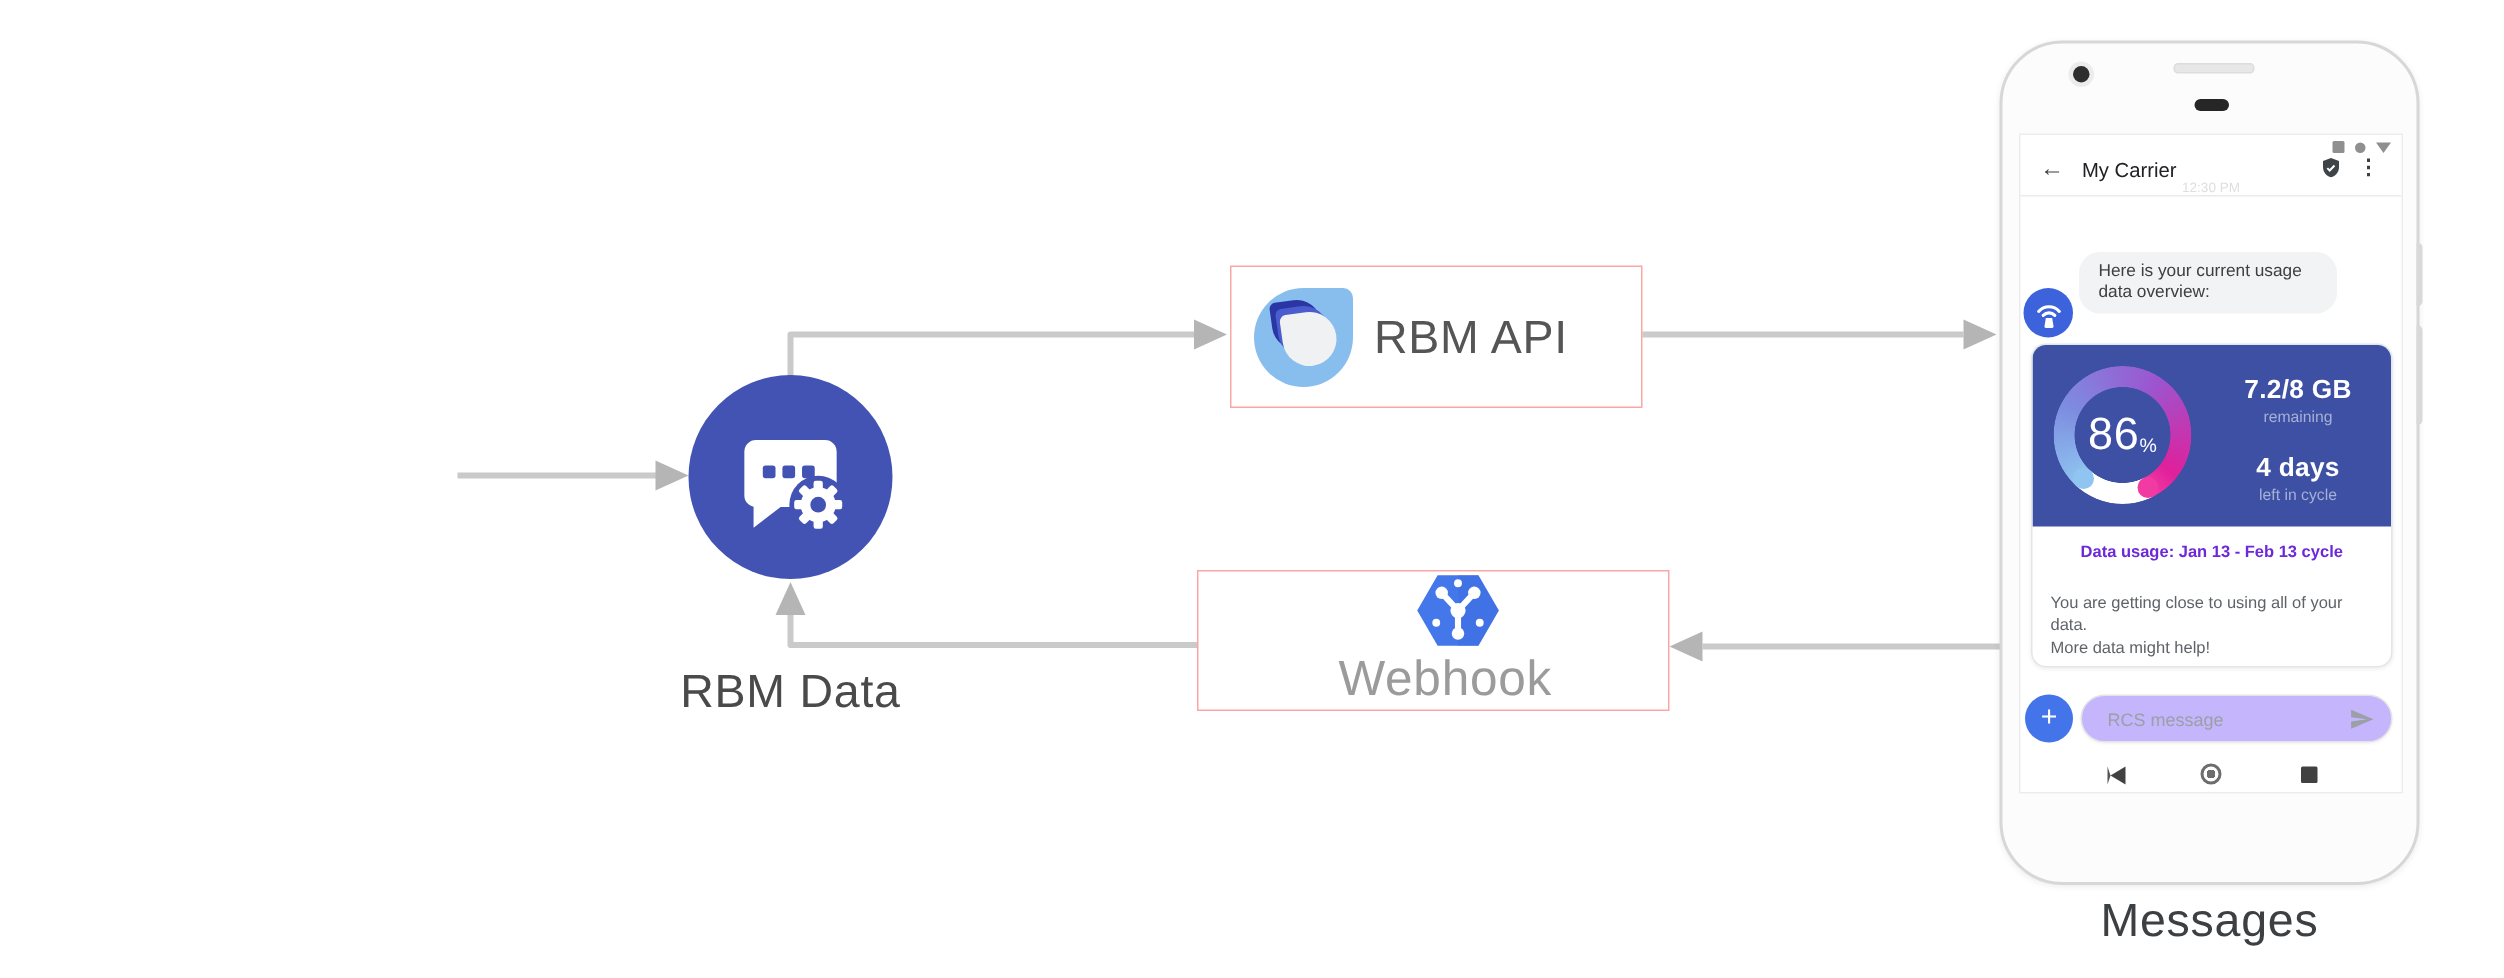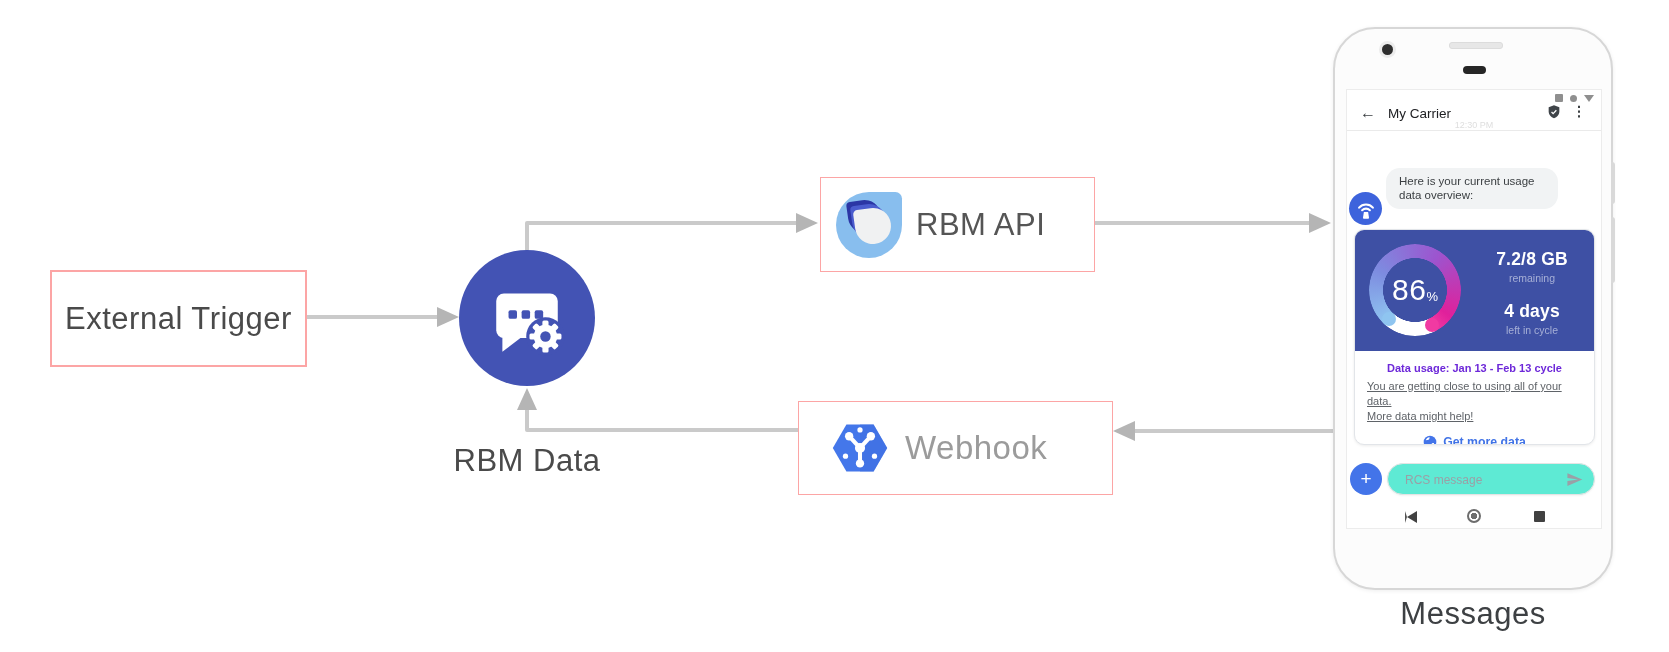--- a/index.html
+++ b/index.html
@@ -10,21 +10,21 @@
   .connectors polygon{fill:#b5b5b5;}
 
   
   .dbox{position:absolute;background:#fff;border:2px solid #fca5a5;z-index:2;
         display:flex;align-items:center;}
   .dbox .dlabel{font-weight:300;color:#4a4a4a;letter-spacing:.5px;}
   .ext-trigger{left:50px;top:270px;width:253px;height:93px;justify-content:center;}
   .ext-trigger .dlabel{font-size:31px;}
   .api-box{left:820px;top:177px;width:273px;height:93px;border-width:1.5px;}
   .api-box .dlabel{font-size:31px;color:#555;margin-left:14px;}
-  .webhook-box{left:798px;top:401px;width:313px;height:92px;border-width:1.5px;}
+  .webhook-box{left:798px;top:380px;width:313px;height:92px;border-width:1.5px;flex-direction:column;}
   .webhook-box .dlabel{font-size:33px;color:#9b9b9b;margin-left:16px;}
 
   
   .rbm-logo{position:relative;width:66px;height:66px;margin-left:15px;flex:none;}
   .rbm-logo .outer{position:absolute;inset:0;background:#88bEEe;border-radius:50% 10% 50% 50%;}
   .rbm-logo .t1{position:absolute;left:12px;top:8px;width:33px;height:33px;background:#2b36a5;
                 border-radius:12% 50% 50% 50%;transform:rotate(-8deg);}
   .rbm-logo .t2{position:absolute;left:16px;top:12px;width:34px;height:34px;background:#4a5cce;
                 border-radius:12% 50% 50% 50%;transform:rotate(-8deg);}
   .rbm-logo .t3{position:absolute;left:19px;top:16px;width:36px;height:36px;background:#f0f1f2;
@@ -86,30 +86,30 @@
   .gauge-val{position:absolute;left:14px;top:14px;width:92px;height:92px;display:flex;
              align-items:center;justify-content:center;color:#fff;font-weight:300;}
   .gauge-val .pct{font-size:30px;letter-spacing:.5px;}
   .gauge-val .sym{font-size:13px;margin-top:12px;}
   .blue-col{position:absolute;right:6px;top:0;width:112px;text-align:center;color:#fff;}
   .bc-value{font-size:17.5px;font-weight:700;letter-spacing:.2px;}
   .bc-label{font-size:10.5px;color:#a6afd6;}
   .v1{margin-top:19px;} .l1{margin-top:2px;} .v2{margin-top:17px;} .l2{margin-top:2px;}
   .card-white{position:relative;padding:11px 12px 0 12px;}
   .cw-title{font-size:11px;font-weight:700;color:#6d28d9;text-align:center;}
-  .cw-body{font-size:11px;line-height:15px;color:#5f6368;margin-top:5px;text-decoration:underline;}
+  .cw-body{font-size:11px;line-height:15px;color:#5f6368;margin-top:21px;}
   .cw-cta{margin-top:11px;display:flex;align-items:center;justify-content:center;gap:6px;}
   .cw-cta-label{font-size:12.3px;font-weight:700;color:#4173e6;}
 
   
   .plus-btn{position:absolute;left:3px;top:373px;width:32px;height:32px;border-radius:50%;
             background:#4374e9;color:#fff;font-size:19px;display:flex;align-items:center;
             justify-content:center;border:none;padding:0;}
   .pill{position:absolute;left:40px;top:373px;width:208px;height:32px;border:1px solid #e4e4e4;
-        border-radius:17px;box-sizing:border-box;background:#5eead4;box-shadow:0 1px 2px rgba(0,0,0,.05);}
+        border-radius:17px;box-sizing:border-box;background:#c4b5fd;box-shadow:0 1px 2px rgba(0,0,0,.05);}
   .pill input{position:absolute;left:15px;top:0;width:150px;height:30px;border:none;outline:none;
               font-size:12px;color:#3c4043;font-family:"Liberation Sans",sans-serif;background:transparent;}
   .pill input::placeholder{color:#9aa0a6;}
   .send{position:absolute;right:11px;top:7px;width:17px;height:17px;background:transparent;border:none;padding:0;}
 
   
   .nav-back{position:absolute;left:58px;top:421px;width:0;height:0;border-top:6px solid transparent;
             border-bottom:6px solid transparent;border-right:10px solid #414141;background:transparent;padding:0;}
   .nav-home{position:absolute;left:120px;top:419px;width:14px;height:14px;border-radius:50%;
             border:2px solid #6d6d6d;background:radial-gradient(circle,#6d6d6d 0 3px,transparent 3px);padding:0;}
@@ -140,23 +140,20 @@
     <g>
       <path d="M1335 431 H1135"></path>
         <polygon points="1113,431 1135,421 1135,441"></polygon>
     </g>
     <g>
       <path d="M798 430 H527 V410"></path>
         <polygon points="527,388 517,410 537,410"></polygon>
     </g>
   </svg>
 
-  <div class="dbox ext-trigger">
-    <span class="dlabel">External Trigger</span>
-  </div>
 
   <div class="agent-circle">
     <svg width="80" height="80" viewBox="0 0 52 52">
       <path d="M10 37 V48 L23 38 Z" fill="#fff"></path>
       <rect x="6" y="10" width="40" height="29" rx="5" fill="#fff"></rect>
       <rect x="14" y="21" width="5.5" height="5.5" rx="1.2" fill="#4353b4"></rect>
       <rect x="22.5" y="21" width="5.5" height="5.5" rx="1.2" fill="#4353b4"></rect>
       <rect x="31" y="21" width="5.5" height="5.5" rx="1.2" fill="#4353b4"></rect>
       <g transform="translate(38,38)">
         <circle r="12.5" fill="#4353b4"></circle>

